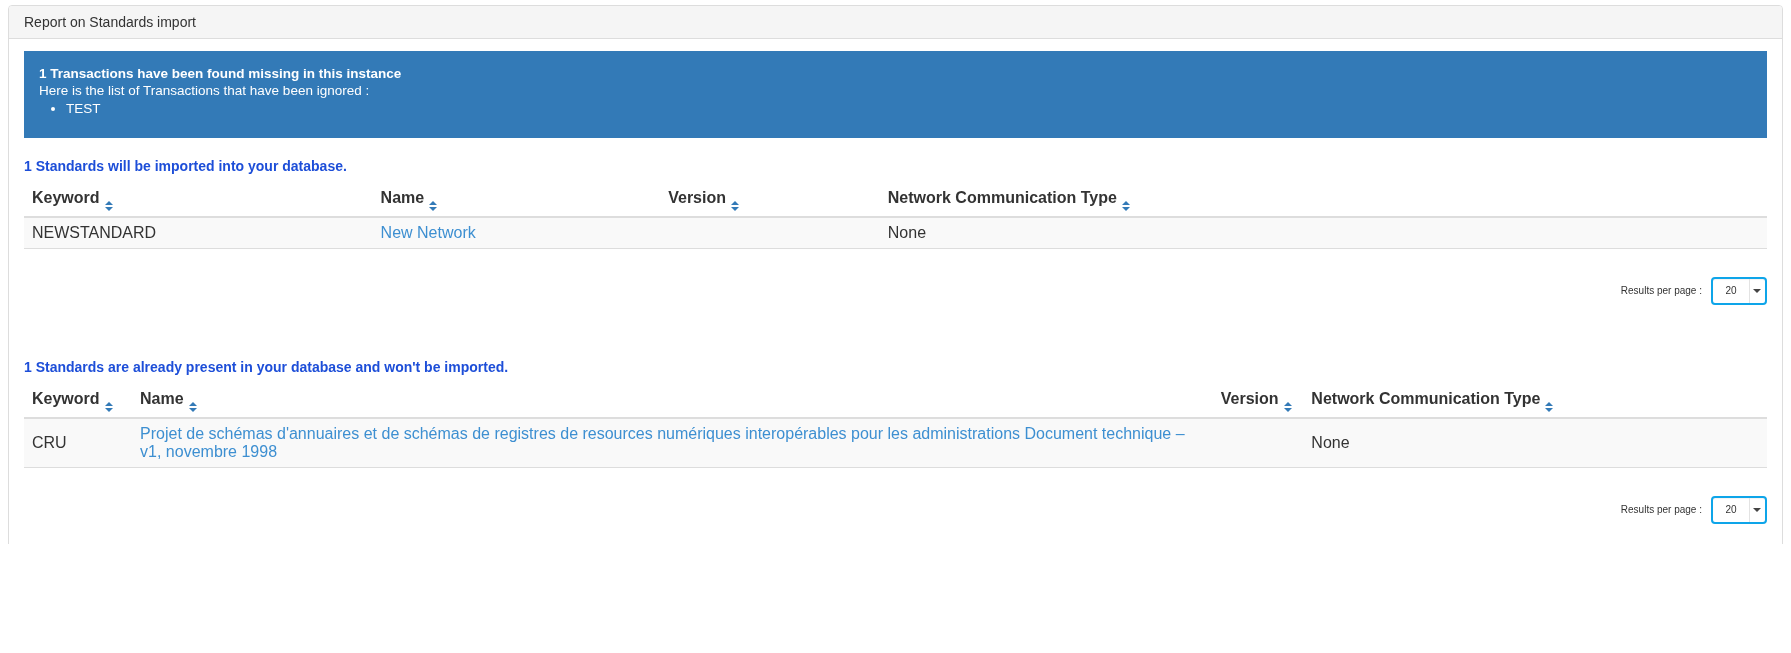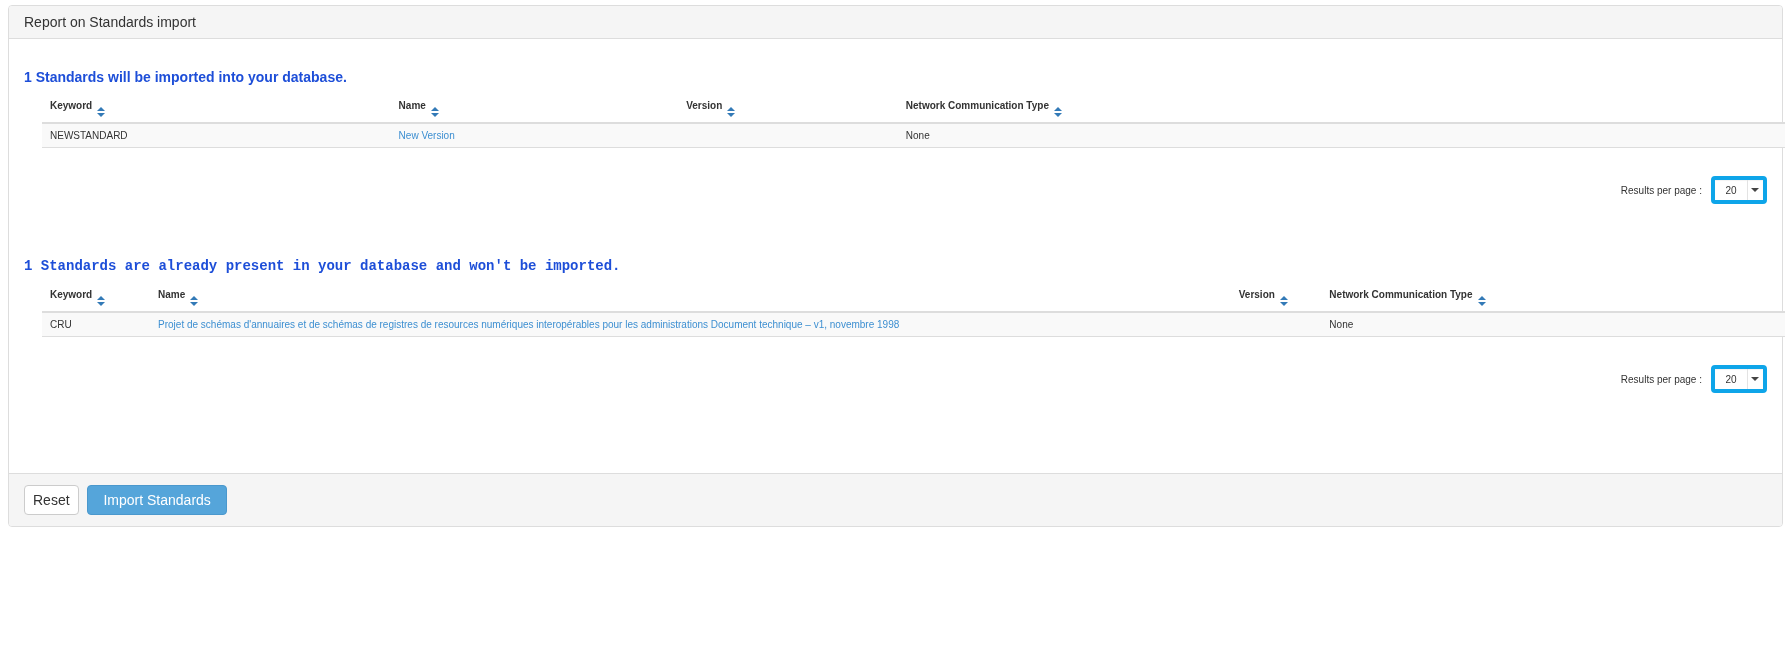--- a/index.html
+++ b/index.html
@@ -46,26 +46,25 @@
     margin: 0;
     padding-left: 27px;
     list-style: disc;
   }
   .section-title {
     font-weight: 700;
     font-size: 14px;
     margin: 18px 0 10px 0;
     color: #1d4ed8;
   }
-  .section-title.second { margin-top: 54px; font-family: Liberation Mono, monospace; }
+  .section-title.second { margin-top: 54px; }
   table.grid {
     width: 100%;
     border-collapse: collapse;
-    font-size: 10px;
-    margin-left: 18px;
+    font-size: 16px;
   }
   table.grid th {
     text-align: left;
     font-weight: 700;
     padding: 5px 8px;
     border-bottom: 2px solid var(--border_color, #ddd);
     white-space: nowrap;
     cursor: pointer;
   }
   table.grid td {
@@ -103,21 +102,21 @@
     align-items: center;
     margin-top: 28px;
     font-size: 10px;
   }
   .results-row.last { margin-bottom: 80px; }
   .results-label { margin-right: 9px; }
   .select-ctrl {
     width: 56px;
     height: 28px;
     box-sizing: border-box;
-    border: 4px solid #0ea5e9;
+    border: 2px solid #0ea5e9;
     border-radius: 4px;
     background: #fff;
     display: inline-flex;
     align-items: center;
     cursor: pointer;
     box-shadow: inset 0 1px 1px rgba(0,0,0,0.05);
   }
   .select-ctrl .select-value {
     flex: 1;
     text-align: center;
@@ -169,20 +168,27 @@
 
 <div class="page">
   <div class="panel">
 
     <div class="panel-heading">
       <span>Report on Standards import</span>
     </div>
 
     <div class="panel-body">
 
+      <div class="alert-info">
+        <div class="alert-title">1 Transactions have been found missing in this instance</div>
+        <div>Here is the list of Transactions that have been ignored :</div>
+        <ul>
+          <li>TEST</li>
+        </ul>
+      </div>
 
       <div class="section-title">1 Standards will be imported into your database.</div>
 
       <table class="grid">
         <colgroup>
           <col style="width:20%">
             <col style="width:16.5%">
             <col style="width:12.6%">
             <col>
         </colgroup>
@@ -211,21 +217,21 @@
                   <i class="up"></i>
                   <i class="dn"></i>
                 </span>
             </th>
           </tr>
         </thead>
         <tbody>
           <tr class="data-row">
             <td>NEWSTANDARD</td>
             <td>
-              <a class="cell-link">New Version</a>
+              <a class="cell-link">New Network</a>
             </td>
             <td></td>
             <td>None</td>
           </tr>
         </tbody>
       </table>
 
       <div class="results-row">
         <span class="results-label">Results per page :</span>
         <span class="select-ctrl">

